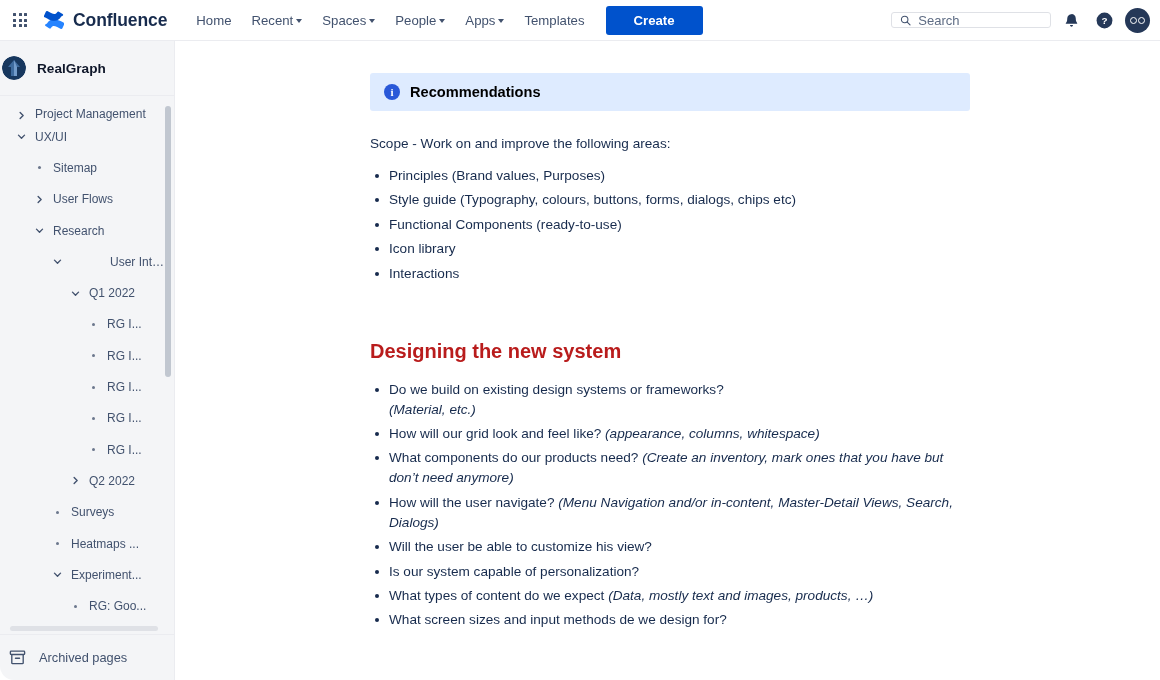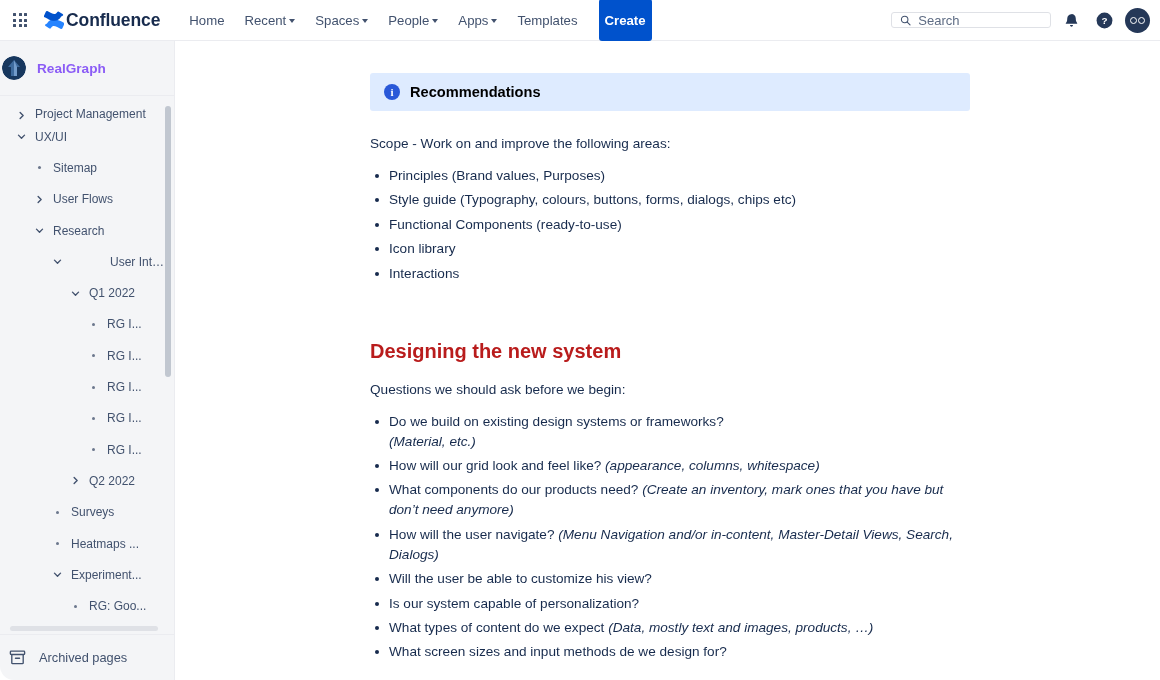--- a/index.html
+++ b/index.html
@@ -52,21 +52,21 @@
   .grid-dots i {
     width: 3px; height: 3px;
     background: #42526E;
     border-radius: 0.5px;
     display: block;
   }
 
   .brand {
     display: flex;
     align-items: center;
-    gap: 2px;
+    gap: 9px;
     margin-left: 6px;
     padding: 0 4px;
     cursor: pointer;
     flex: 0 0 auto;
   }
   .brand-mark { width: 20px; height: 20px; display: block; }
   .brand-name {
     font-size: 17.5px;
     font-weight: 600;
     color: #172B4D;
@@ -98,22 +98,22 @@
     width: 0; height: 0;
     border-left: 3.6px solid transparent;
     border-right: 3.6px solid transparent;
     border-top: 4.2px solid #42526E;
     display: inline-block;
     margin-top: 2px;
   }
 
   .create-btn {
     margin-left: 12px;
-    height: 42px;
-    padding: 0 6px;
+    height: 29px;
+    padding: 0 28px;
     background: #0052CC;
     color: #ffffff;
     font-size: 13.2px;
     font-weight: 600;
     border: none;
     border-radius: 3px;
     cursor: pointer;
     display: flex;
     align-items: center;
     font-family: "Liberation Sans", sans-serif;
@@ -197,21 +197,21 @@
   .space-logo {
     width: 24px; height: 24px;
     border-radius: 50%;
     flex: 0 0 auto;
     overflow: hidden;
     display: block;
   }
   .space-name {
     font-size: 13.6px;
     font-weight: 600;
-    color: #8b5cf6;
+    color: #0f172a;
     white-space: nowrap;
     overflow: hidden;
   }
 
   .nav-tree {
     flex: 1 1 auto;
     position: relative;
     overflow: hidden;
     border-top: 1px solid #EBECF0;
     padding-top: 1px;
@@ -627,21 +627,20 @@
         <ul class="bullets" id="scope-list">
             <li><span>Principles (Brand values, Purposes)</span></li>
             <li><span>Style guide (Typography, colours, buttons, forms, dialogs, chips etc)</span></li>
             <li><span>Functional Components (ready-to-use)</span></li>
             <li><span>Icon library</span></li>
             <li><span>Interactions</span></li>
           </ul>
 
         <h2 class="section-head">Designing the new system</h2>
 
-        <p class="para">Questions we should ask before we begin:</p>
 
         <ul class="bullets q-list" id="questions-list">
             <li><span>Do we build on existing design systems or frameworks?</span><em class="brk">(Material, etc.)</em></li>
             <li><span>How will our grid look and feel like? </span><em>(appearance, columns, whitespace)</em></li>
             <li><span>What components do our products need? </span><em>(Create an inventory, mark ones that you have but don’t need anymore)</em></li>
             <li><span>How will the user navigate? </span><em>(Menu Navigation and/or in-content, Master-Detail Views, Search, Dialogs)</em></li>
             <li><span>Will the user be able to customize his view?</span></li>
             <li><span>Is our system capable of personalization?</span></li>
             <li><span>What types of content do we expect </span><em>(Data, mostly text and images, products, …)</em></li>
             <li><span>What screen sizes and input methods de we design for?</span></li>

